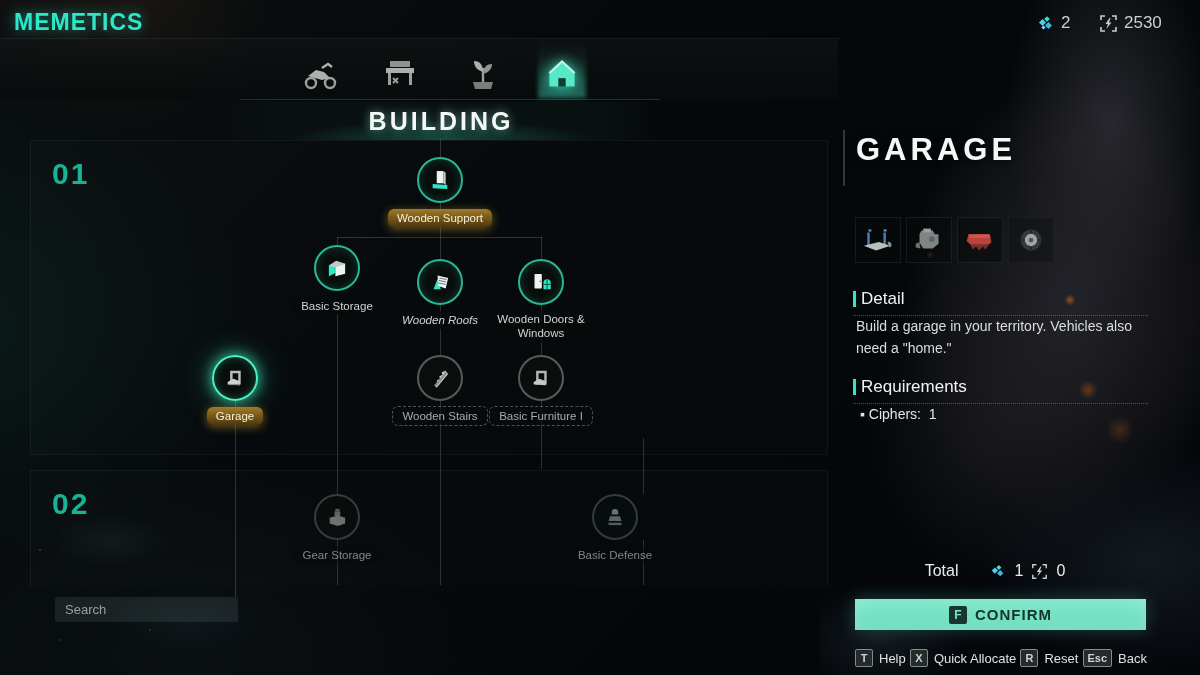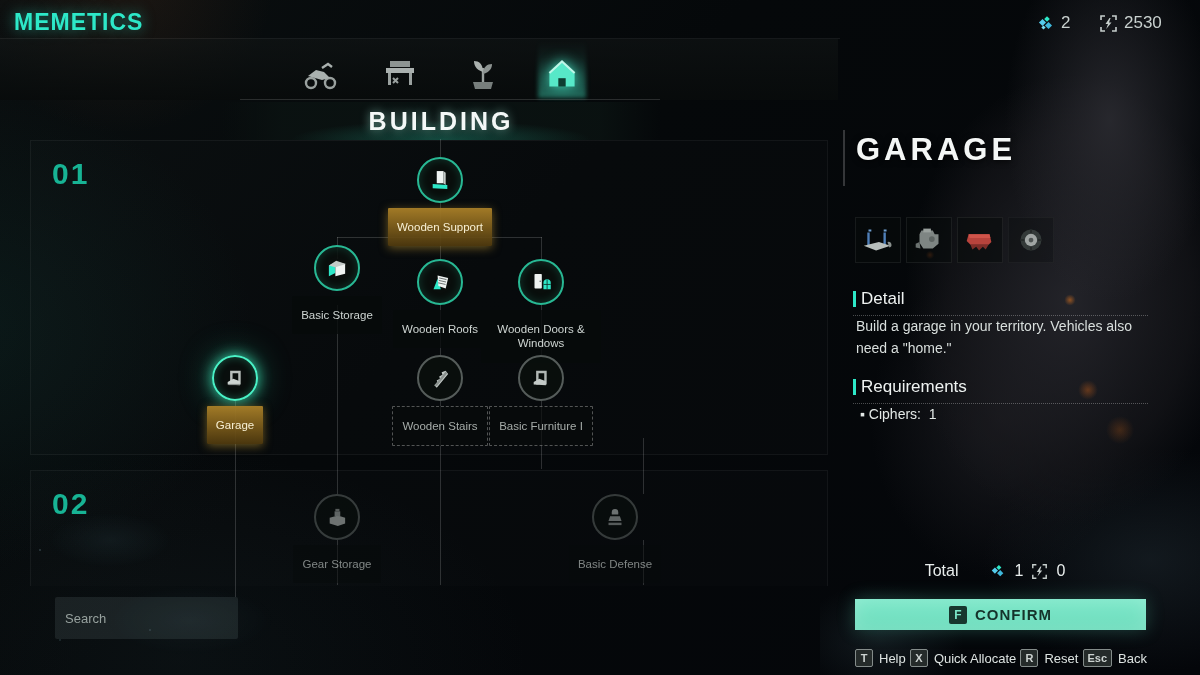--- a/index.html
+++ b/index.html
@@ -70,28 +70,28 @@
   
   .node { position:absolute; width:130px; transform:translateX(-50%); text-align:center; }
   .circle { width:46px; height:46px; margin:0 auto; border-radius:50%;
     background:rgba(9,15,13,0.85); display:flex; align-items:center; justify-content:center; }
   .unlocked .circle { border:2px solid #28b894; box-shadow:inset 0 0 10px rgba(40,200,160,0.22); }
   .selected .circle { border:2px solid #49f2c6;
     box-shadow:0 0 14px rgba(60,240,190,0.85), 0 0 34px rgba(60,240,190,0.35), inset 0 0 8px rgba(60,240,190,0.3); }
   .locked .circle { border:2px solid #555c5a; }
   .dim { opacity:.6; }
   .nlabel { margin-top:5px; }
-  .nlabel span { display:inline-block; padding:12px 9px; font-size:11.5px; line-height:1.25;
-    border-radius:1px; max-width:120px; }
+  .nlabel span { display:inline-block; padding:2px 9px; font-size:11.5px; line-height:1.25;
+    border-radius:6px; max-width:120px; }
   .lab-dark span { background:rgba(7,10,10,0.78); color:#ced5d2; }
   .lab-gold span { background:linear-gradient(to bottom, rgba(170,128,40,0.95), rgba(80,58,14,0.92));
     color:#f8f0d4; box-shadow:0 2px 10px rgba(190,150,50,0.55); }
   .lab-locked span { background:rgba(7,10,10,0.65); border:1px dashed rgba(255,255,255,0.30); color:#a6aca9; }
   
-  .search { position:absolute; left:55px; top:597px; width:183px; height:42px;
+  .search { position:absolute; left:55px; top:597px; width:183px; height:25px;
     background:rgba(190,215,215,0.10); border:none; border-radius:2px; display:flex; align-items:center; }
   .search input { flex:1; background:transparent; border:none; outline:none; color:#dfe5e3;
     font-size:13px; padding:0 10px; font-family:"Liberation Sans", sans-serif; }
   .search input::placeholder { color:#97a19e; }
   .search svg { margin-right:8px; }
   
   .panel-title { position:absolute; left:856px; top:132px; font-size:31px; font-weight:bold;
     letter-spacing:4px; color:#f4f7f6; text-shadow:0 1px 6px rgba(0,0,0,0.8); }
   .sec-head { position:absolute; left:853px; width:295px; padding:0 0 6px 8px;
     border-bottom:1px dotted rgba(255,255,255,0.28); font-size:17px; color:#eef2f1; }
@@ -230,21 +230,21 @@
     <div class="circle">
       <svg width="26" height="26" viewBox="0 0 32 32">
         <path d="M6 13 l8 -4 v13 l-8 4 z" fill="#2de8c8"></path>
         <path d="M14 9 l12 2 v12 l-12 3 z" fill="#eef3f1"></path>
         <path d="M6 13 l9 -6 12 4 -13 4 z" fill="#c3cac7"></path>
       </svg>
     </div>
     <div class="nlabel lab-dark"><span>Basic Storage</span></div>
   </div>
 
-  <div class="node unlocked" style="left:440px;top:259px;">
+  <div class="node unlocked" style="left:440px;top:259px;font-style:italic;">
     <div class="circle">
       <svg width="26" height="26" viewBox="0 0 32 32">
         <path d="M8 25 l5 -13 4 13 z" fill="#2de8c8"></path>
         <path d="M13 8 l13 3 -3 13 -9 -3 z" fill="#eef3f1"></path>
         <path d="M15 11 l9 2 M14.4 14 l9 2 M13.8 17 l9 2" stroke="#6b7270" stroke-width="1.2"></path>
       </svg>
     </div>
     <div class="nlabel lab-dark"><span>Wooden Roofs</span></div>
   </div>
 

